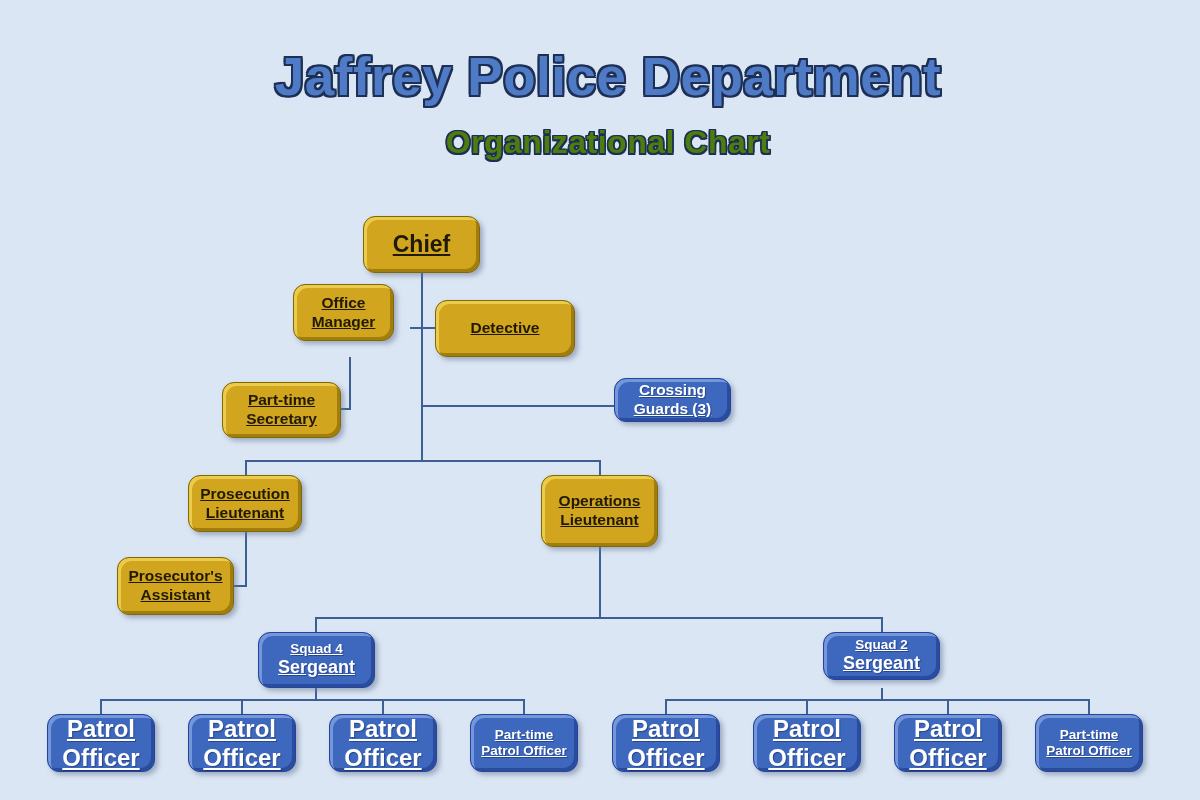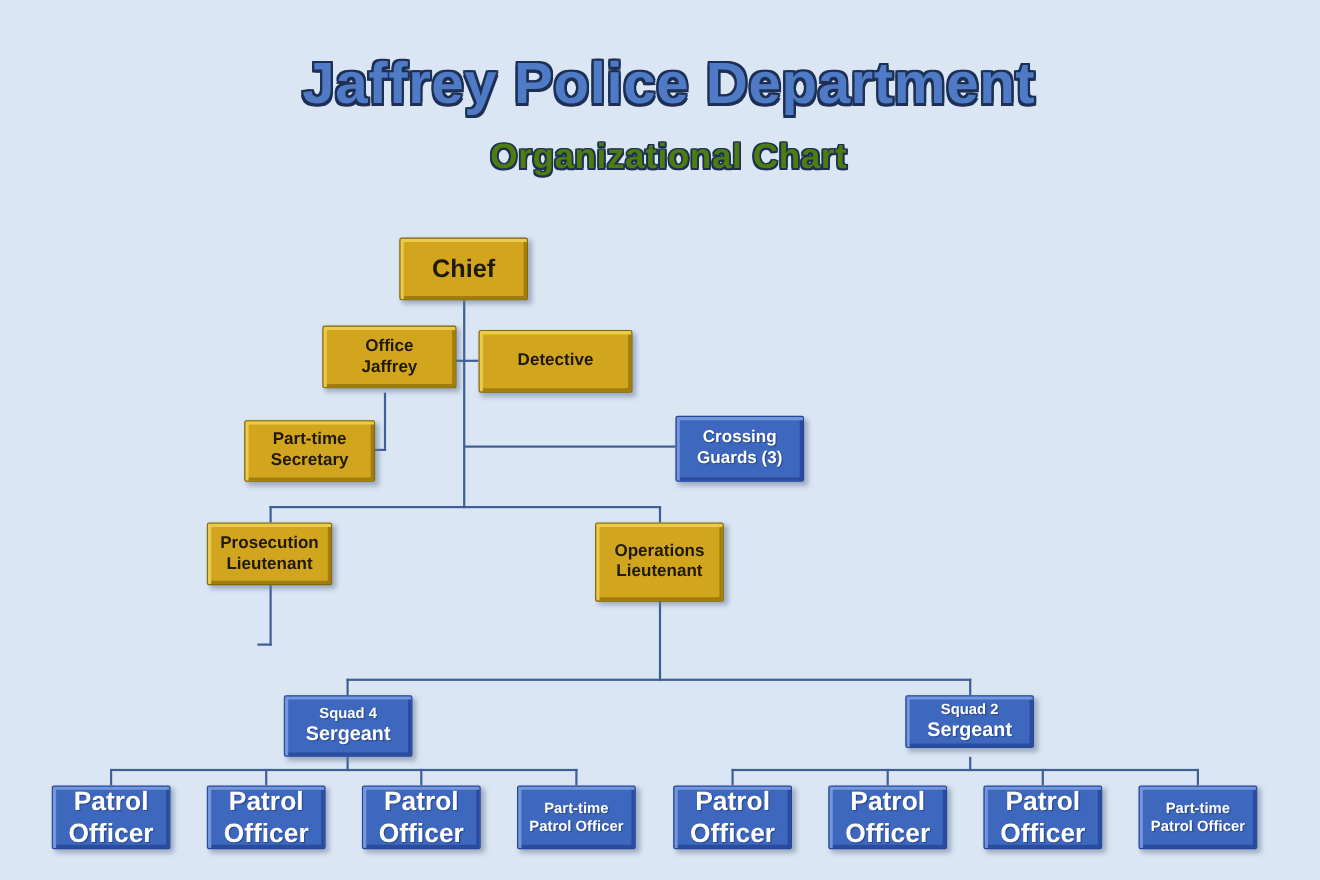--- a/index.html
+++ b/index.html
@@ -25,21 +25,21 @@
     text-align:center;font-size:32px;font-weight:700;letter-spacing:0.5px;
     color:#4d7c0f;
     text-shadow:
       -1.5px -1.5px 0 #1d3054, -1.5px 0 0 #1d3054, -1.5px 1.5px 0 #1d3054,
       0 -1.5px 0 #1d3054, 0 1.5px 0 #1d3054,
       1.5px -1.5px 0 #1d3054, 1.5px 0 0 #1d3054, 1.5px 1.5px 0 #1d3054;
   }
   .box{
     position:absolute;box-sizing:border-box;
     display:flex;flex-direction:column;align-items:center;justify-content:center;
-    text-align:center;font-weight:700;line-height:1.22;border-radius:2px;
+    text-align:center;font-weight:700;line-height:1.22;border-radius:12px;text-decoration:underline;
   }
   .gold{
     background:#d2a51f;
     border:1px solid #806808;
     box-shadow: inset 3px 3px 0 #ebcb4b, inset -3px -3px 0 #a17e0c, 3px 3px 5px rgba(105,122,152,0.55);
     color:#201a02;
   }
   .blue{
     background:#3d68be;
     border:1px solid #26459a;
@@ -88,49 +88,53 @@
   <div class="line" style="left:665px;top:699px;width:425px;height:2px"></div>
   <div class="line" style="left:665px;top:699px;width:2px;height:15px"></div>
   <div class="line" style="left:806px;top:699px;width:2px;height:15px"></div>
   <div class="line" style="left:947px;top:699px;width:2px;height:15px"></div>
   <div class="line" style="left:1088px;top:699px;width:2px;height:15px"></div>
 
   <div class="box gold t-xl" style="left:363px;top:216px;width:117px;height:57px">
     <span>Chief</span>
   </div>
 
-  <div class="box gold t-md" style="left:293px;top:296px;width:122px;height:57px">
+  <div class="box gold t-md" style="left:293px;top:284px;width:101px;height:57px">
     <span>Office</span>
-    <span>Jaffrey</span>
+    <span>Manager</span>
   </div>
 
   <div class="box gold t-md" style="left:435px;top:300px;width:140px;height:57px">
     <span>Detective</span>
   </div>
 
   <div class="box gold t-md" style="left:222px;top:382px;width:119px;height:56px">
     <span>Part-time</span>
     <span>Secretary</span>
   </div>
 
-  <div class="box blue t-md" style="left:614px;top:378px;width:117px;height:60px">
+  <div class="box blue t-md" style="left:614px;top:378px;width:117px;height:44px">
     <span>Crossing</span>
     <span>Guards (3)</span>
   </div>
 
   <div class="box gold t-md" style="left:188px;top:475px;width:114px;height:57px">
     <span>Prosecution</span>
     <span>Lieutenant</span>
   </div>
 
   <div class="box gold t-md" style="left:541px;top:475px;width:117px;height:72px">
     <span>Operations</span>
     <span>Lieutenant</span>
   </div>
 
+  <div class="box gold t-md" style="left:117px;top:557px;width:117px;height:58px">
+    <span>Prosecutor's</span>
+    <span>Assistant</span>
+  </div>
 
   <div class="box blue" style="left:258px;top:632px;width:117px;height:56px">
     <span class="t-sm">Squad 4</span>
     <span class="t-srg">Sergeant</span>
   </div>
 
   <div class="box blue" style="left:823px;top:632px;width:117px;height:48px">
     <span class="t-sm">Squad 2</span>
     <span class="t-srg">Sergeant</span>
   </div>

